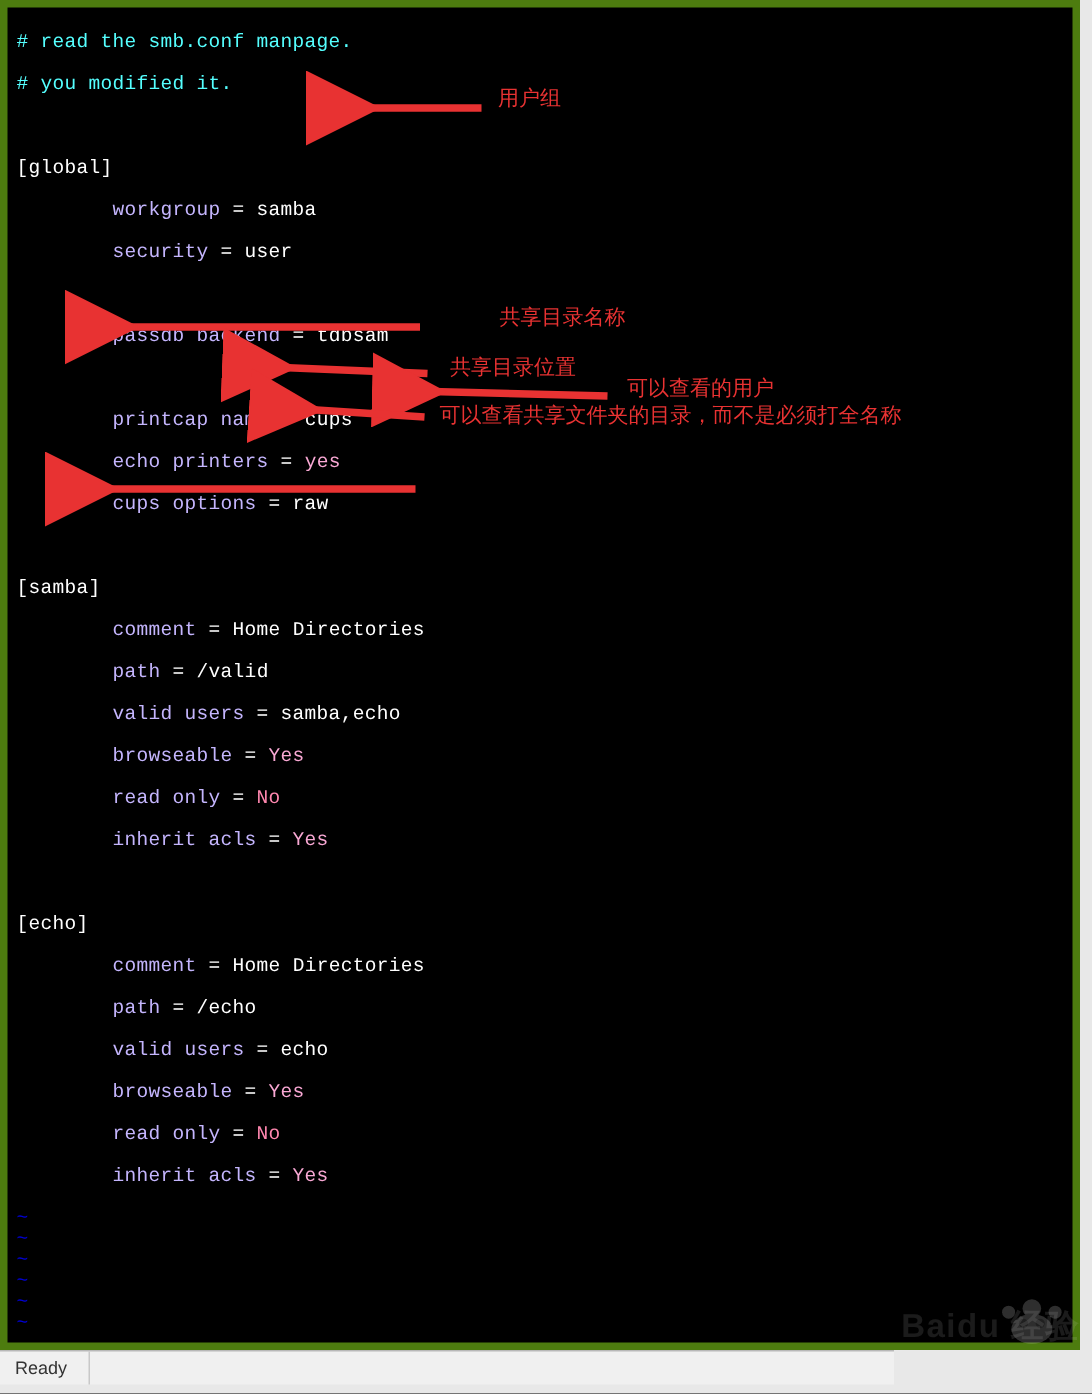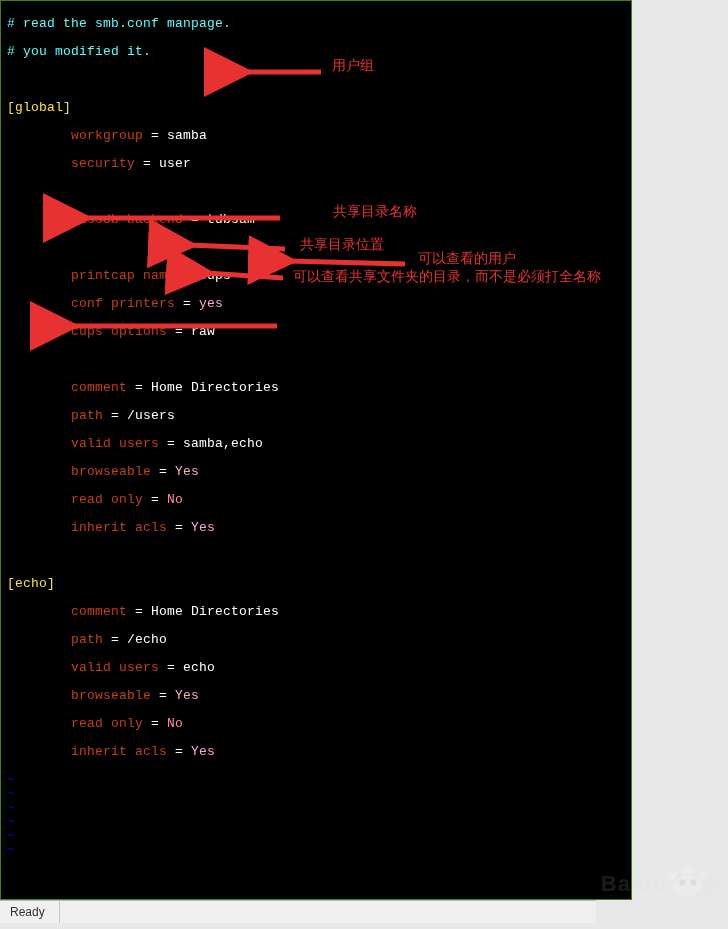--- a/index.html
+++ b/index.html
@@ -6,36 +6,36 @@
   html, body { width: 728px; height: 929px; overflow: hidden; }
   body {
     font-family: "Consolas", "Courier New", monospace;
     font-size: 13px;
     background: #e8e8e8;
     position: relative;
   }
   .terminal {
     position: absolute;
     top: 0; left: 0;
-    width: 632px;
+    width: 720px;
     height: 900px;
     background: #000;
     color: #a8a8a8;
-    border: 1px solid #4d7c0f;
+    border: 5px solid #4d7c0f;
     line-height: 14px;
     letter-spacing: 0.2px;
     white-space: pre;
     padding: 2px 6px;
   }
   .cy { color: #55ffff; }
-  .tq { color: #c2410c; }
+  .tq { color: #c4b5fd; }
   .wh { color: #ffffff; }
   .mg { color: #f9a8d4; }
   .pk { color: #ff87af; }
-  .or { color: #fde047; }
+  .or { color: #ffffff; }
   .bl { color: #0000d7; }
   svg.arrow {
     position: absolute;
     pointer-events: none;
     overflow: visible;
   }
   .annotation {
     position: absolute;
     color: #e83232;
     font-family: Arial, "Microsoft YaHei", sans-serif;
@@ -95,25 +95,26 @@
 <div><span class="cy"># read the smb.conf manpage.</span></div>
 <div><span class="cy"># you modified it.</span></div>
 <div>&nbsp;</div>
 <div><span class="or">[global]</span></div>
 <div>        <span class="tq">workgroup</span> <span class="wh">=</span> <span class="wh">samba</span></div>
 <div>        <span class="tq">security</span> <span class="wh">=</span> <span class="wh">user</span></div>
 <div>&nbsp;</div>
 <div>        <span class="tq">passdb backend</span> <span class="wh">=</span> <span class="wh">tdbsam</span></div>
 <div>&nbsp;</div>
 <div>        <span class="tq">printcap name</span> <span class="wh">=</span> <span class="wh">cups</span></div>
-<div>        <span class="tq">conf printers</span> <span class="wh">=</span> <span class="mg">yes</span></div>
+<div>        <span class="tq">echo printers</span> <span class="wh">=</span> <span class="mg">yes</span></div>
 <div>        <span class="tq">cups options</span> <span class="wh">=</span> <span class="wh">raw</span></div>
 <div>&nbsp;</div>
+<div><span class="or">[samba]</span></div>
 <div>        <span class="tq">comment</span> <span class="wh">=</span> <span class="wh">Home Directories</span></div>
-<div>        <span class="tq">path</span> <span class="wh">=</span> <span class="wh">/users</span></div>
+<div>        <span class="tq">path</span> <span class="wh">=</span> <span class="wh">/valid</span></div>
 <div>        <span class="tq">valid users</span> <span class="wh">=</span> <span class="wh">samba,echo</span></div>
 <div>        <span class="tq">browseable</span> <span class="wh">=</span> <span class="mg">Yes</span></div>
 <div>        <span class="tq">read only</span> <span class="wh">=</span> <span class="pk">No</span></div>
 <div>        <span class="tq">inherit acls</span> <span class="wh">=</span> <span class="mg">Yes</span></div>
 <div>&nbsp;</div>
 <div><span class="or">[echo]</span></div>
 <div>        <span class="tq">comment</span> <span class="wh">=</span> <span class="wh">Home Directories</span></div>
 <div>        <span class="tq">path</span> <span class="wh">=</span> <span class="wh">/echo</span></div>
 <div>        <span class="tq">valid users</span> <span class="wh">=</span> <span class="wh">echo</span></div>
 <div>        <span class="tq">browseable</span> <span class="wh">=</span> <span class="mg">Yes</span></div>

